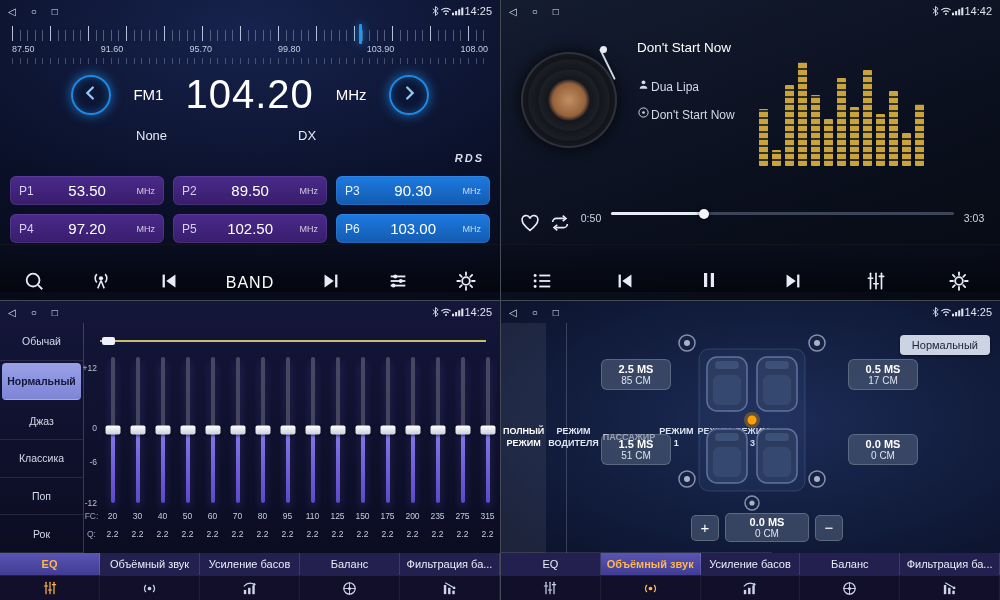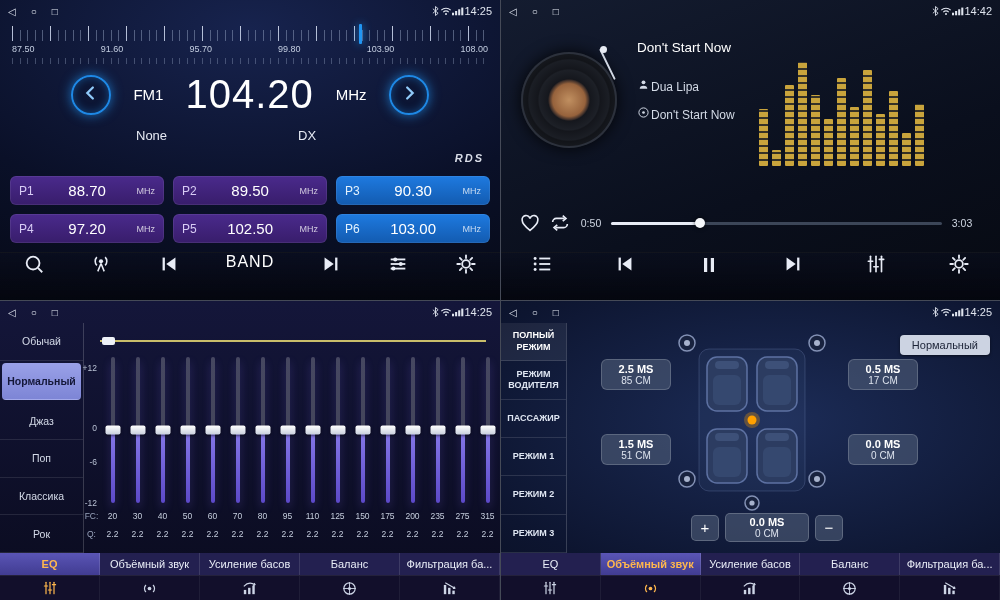--- a/index.html
+++ b/index.html
@@ -33,37 +33,37 @@
   .sub-none{position:absolute;left:136px}
   .sub-dx{position:absolute;left:298px}
   .rds{position:absolute;right:16px;top:152px;font-size:11px;font-style:italic;font-weight:bold;letter-spacing:2px;color:#d9dde8}
   .presets{position:absolute;left:10px;right:10px;top:176px;display:grid;grid-template-columns:repeat(3,1fr);gap:9px}
   .preset{height:29px;border-radius:6px;display:flex;align-items:center;padding:0 9px;background:linear-gradient(180deg,#4a2a8c,#381d6b);box-shadow:inset 0 0 0 1px rgba(255,255,255,.08)}
   .preset.active{background:linear-gradient(180deg,#1e7ae0,#135bb0)}
   .preset .p-label{font-size:12px;font-weight:normal;color:#d8ccf5;margin-right:8px}
   .preset.active .p-label{color:#e3f2fd}
   .preset .p-freq{flex:1;text-align:center;font-size:15px}
   .preset .p-unit{font-size:9px;color:rgba(255,255,255,.75);margin-left:4px}
-  .toolbar{position:absolute;left:0;right:0;bottom:0;height:48px;display:flex;align-items:flex-start;justify-content:space-around;background:linear-gradient(180deg,rgba(10,14,30,.55),rgba(4,6,14,.95));border-top:1px solid rgba(255,255,255,.06)}
+  .toolbar{position:absolute;left:0;right:0;bottom:8px;height:48px;display:flex;align-items:flex-end;justify-content:space-around;background:linear-gradient(180deg,rgba(10,14,30,.55),rgba(4,6,14,.95));border-top:1px solid rgba(255,255,255,.06)}
   .tb-icon{color:#e8ecf6;display:flex;align-items:center;justify-content:center}
   .band-btn{font-size:16px;letter-spacing:1px}
 
   
   .album{position:absolute;left:20px;top:52px;width:96px;height:96px;border-radius:50%;
     background:radial-gradient(circle at 50% 50%, #c08f60 0%, #96623c 24%, #40302a 29%, #15171d 31%, #1d2027 44%, #14161c 46%, #1b1e25 59%, #121419 61%, #181b21 74%, #0e1015 76%, #14161b 100%);
     box-shadow:0 0 16px rgba(0,0,0,.85), inset 0 0 0 2px #2c313c}
   .needle{position:absolute;right:16px;top:-3px;width:2px;height:34px;background:#cfd6e2;transform:rotate(-26deg);transform-origin:top center;border-radius:1px}
   .needle-pivot{position:absolute;right:10px;top:-6px;width:7px;height:7px;border-radius:50%;background:#e7ebf3}
   .track-title{position:absolute;left:136px;top:40px;font-size:13.5px}
   .meta-row{position:absolute;left:136px;display:flex;align-items:flex-end;gap:1px;font-size:12px;color:#d3dae6}
   .meta-artist{top:78px}
   .meta-album{top:106px}
   .visualizer{position:absolute;left:258px;top:62px;width:168px;height:104px;display:flex;align-items:flex-end;gap:4px}
   .viz-bar{width:9px;background:repeating-linear-gradient(0deg,#c9a43c 0 5px,rgba(201,164,60,.22) 5px 7px);border-radius:1px}
-  .controls{position:absolute;left:18px;right:26px;top:212px;display:flex;align-items:center;gap:8px}
+  .controls{position:absolute;left:18px;right:14px;top:212px;display:flex;gap:8px}
   .ctl-icon{color:#e8ecf6;display:flex}
   .time-text{font-size:10.5px;color:#cfd6e2;min-width:24px;text-align:center}
   .progress{flex:1;height:3px;background:#3c4658;border-radius:2px;position:relative}
   .progress-fill{position:absolute;left:0;top:0;bottom:0;background:#e8ecf6;border-radius:2px}
   .progress-knob{position:absolute;top:50%;width:10px;height:10px;border-radius:50%;background:#f5f7fa;transform:translate(-50%,-50%);box-shadow:0 0 4px rgba(0,0,0,.7)}
 
   
   .eq-sidebar{position:absolute;left:0;top:22px;bottom:47px;width:84px;border-right:1px solid rgba(255,255,255,.18);display:flex;flex-direction:column}
   .eq-preset{flex:1;display:flex;align-items:center;justify-content:center;text-align:center;font-size:10.5px;color:#d4dae8;border-bottom:1px solid rgba(255,255,255,.1);padding:1px 5px;line-height:1.15}
   .eq-preset.active{background:linear-gradient(180deg,#9aa1e8,#7d85d6);color:#141738;font-weight:bold;border-radius:4px;margin:2px}
@@ -88,21 +88,21 @@
   
   .tabbar{position:absolute;left:0;right:0;bottom:0;height:47px}
   .tab-labels{display:flex;height:22px;background:#232050}
   .tab-label{flex:1;display:flex;align-items:center;justify-content:center;font-size:11px;color:#e9edf7;border-right:1px solid rgba(255,255,255,.12);white-space:nowrap;overflow:hidden}
   .tab-label.active{background:linear-gradient(180deg,#5a55b5,#413c92);color:#ffb74d;font-weight:bold}
   .tab-icons{display:flex;height:25px;background:#120f2b;border-top:1px solid rgba(255,255,255,.08)}
   .tab-icon{flex:1;display:flex;align-items:center;justify-content:center;color:#cdd5e6;border-right:1px solid rgba(255,255,255,.06)}
   .tab-icon.active{color:#ffb74d}
 
   
-  .sur-sidebar{position:absolute;left:0;top:22px;bottom:47px;width:66px;border-right:1px solid rgba(255,255,255,.18);display:flex;flex-direction:column}
+  .sur-sidebar{position:absolute;left:0;top:22px;bottom:47px;width:66px;border-right:1px solid rgba(255,255,255,.18);display:flex;flex-direction:row}
   .sur-mode{flex:1;display:flex;align-items:center;justify-content:center;text-align:center;font-size:9px;font-weight:bold;color:#dfe6f2;border-bottom:1px solid rgba(255,255,255,.12);padding:2px;line-height:1.25}
   .sur-mode.active{color:#fff;background:rgba(255,255,255,.07)}
   .profile-btn{position:absolute;right:10px;top:34px;background:#ccd3e2;color:#1b2236;font-size:11px;padding:4px 12px;border-radius:4px;box-shadow:0 1px 3px rgba(0,0,0,.5)}
   .car{position:absolute;left:172px;top:26px;width:158px;height:186px}
   .delay-box{position:absolute;width:70px;background:rgba(85,100,125,.55);border:1px solid rgba(255,255,255,.18);border-radius:6px;text-align:center;padding:3px 0}
   .delay-box .ms{font-size:11px;font-weight:bold}
   .delay-box .cm{font-size:10px;color:#dde3ee}
   .dl-fl{left:100px;top:58px}.dl-fr{right:82px;top:58px}.dl-rl{left:100px;top:133px}.dl-rr{right:82px;top:133px}
   .stepper{position:absolute;left:190px;top:212px;display:flex;align-items:center;gap:6px}
   .step-btn{width:28px;height:26px;border-radius:5px;background:rgba(85,100,125,.55);border:1px solid rgba(255,255,255,.2);display:flex;align-items:center;justify-content:center;font-size:15px}
@@ -181,21 +181,21 @@
     </div>
     <div class="sub-labels">
       <span class="sub-none">None</span>
       <span class="sub-dx">DX</span>
     </div>
     <span class="rds">RDS</span>
 
     <div class="presets">
       <div class="preset">
         <span class="p-label">P1</span>
-        <span class="p-freq">88.70</span>
+        <span class="p-freq">53.50</span>
         <span class="p-unit">MHz</span>
       </div>
       <div class="preset">
         <span class="p-label">P2</span>
         <span class="p-freq">89.50</span>
         <span class="p-unit">MHz</span>
       </div>
       <div class="preset active">
         <span class="p-label">P3</span>
         <span class="p-freq">90.30</span>
@@ -464,22 +464,22 @@
             </svg>
           </span>
         <span class="time">14:25</span>
       </div>
     </div>
 
     <div class="eq-sidebar">
       <div class="eq-preset">Обычай</div>
       <div class="eq-preset active">Нормальный</div>
       <div class="eq-preset">Джаз</div>
+      <div class="eq-preset">Классика</div>
       <div class="eq-preset">Поп</div>
-      <div class="eq-preset">Классика</div>
       <div class="eq-preset">Рок</div>
     </div>
 
     <div class="band-scroll">
       <div class="line"></div>
       <div class="knob"></div>
     </div>
 
     <div class="db-scale">
       <span class="db-p12">+12</span>

